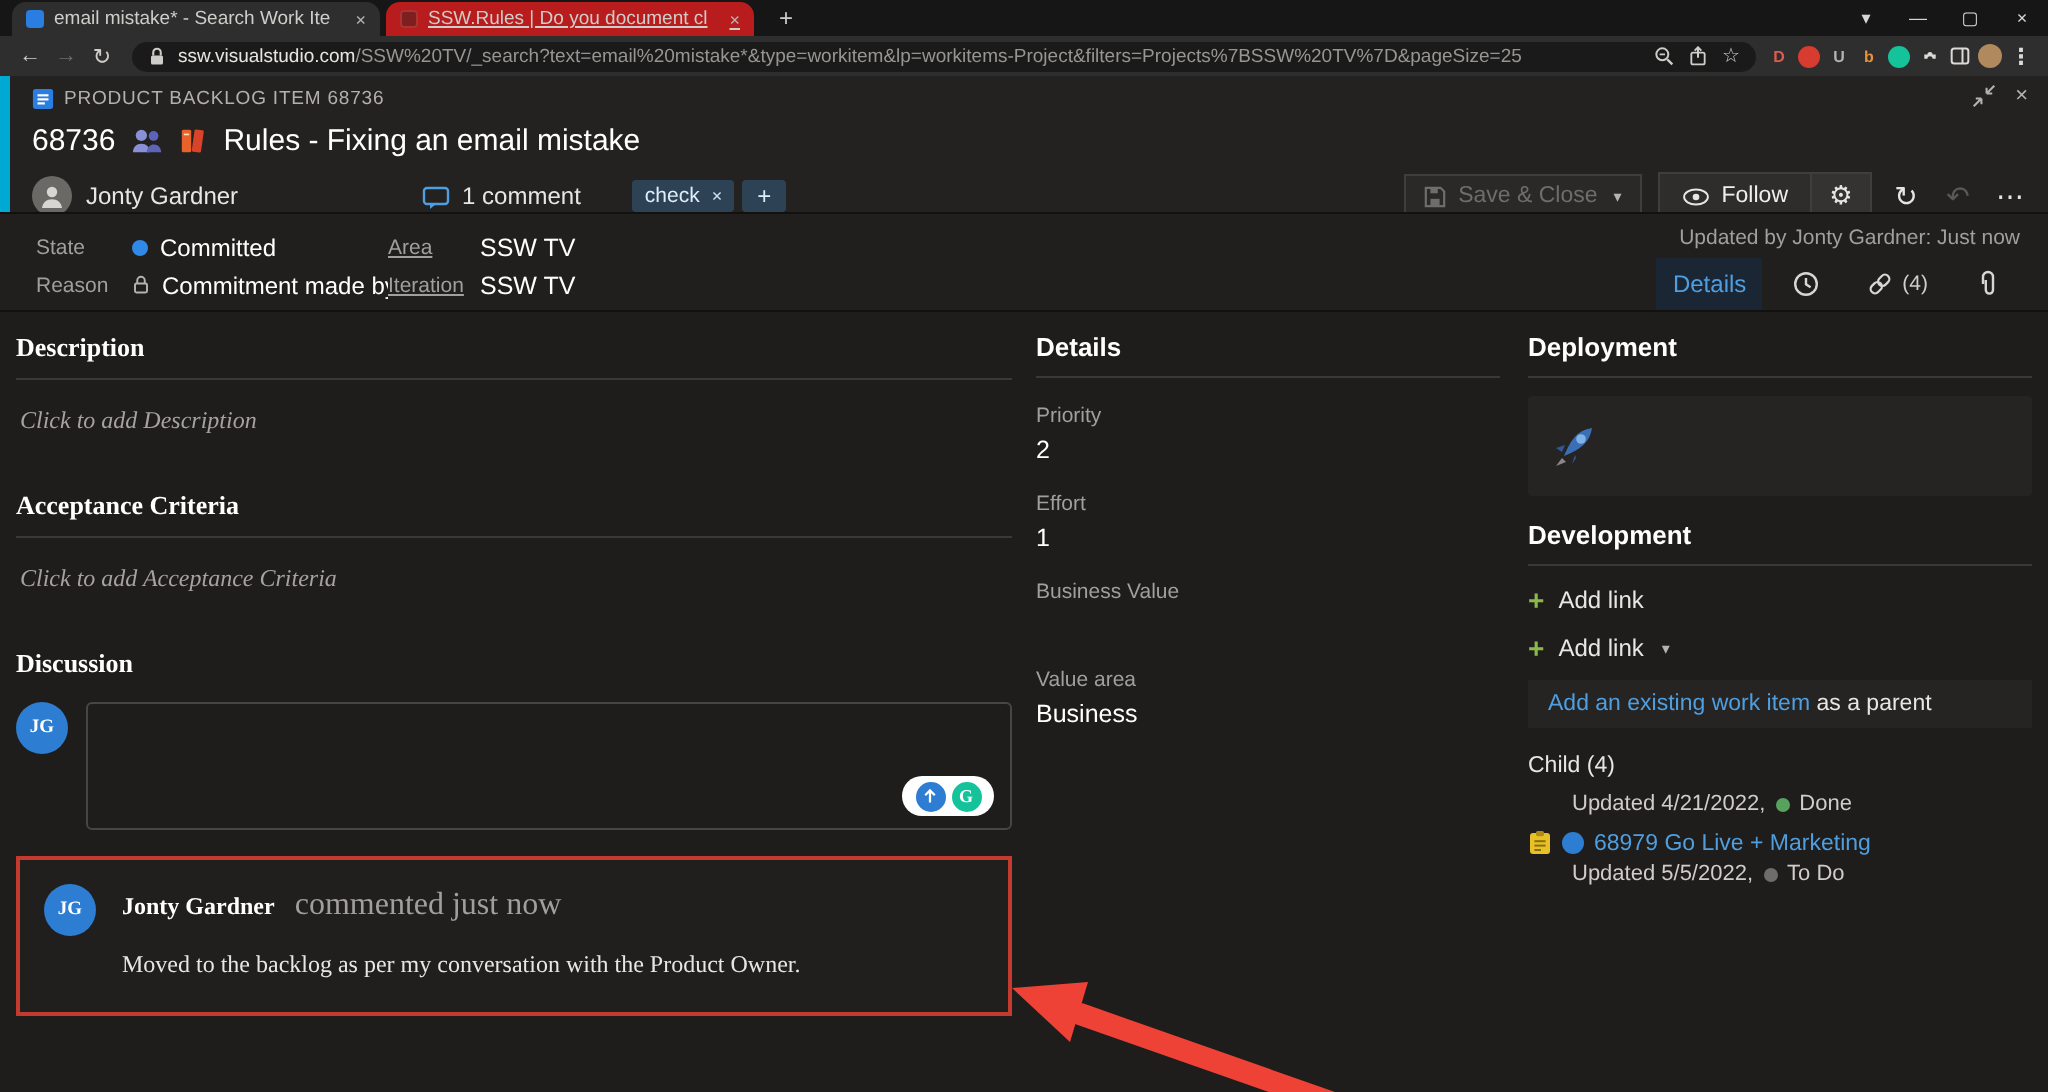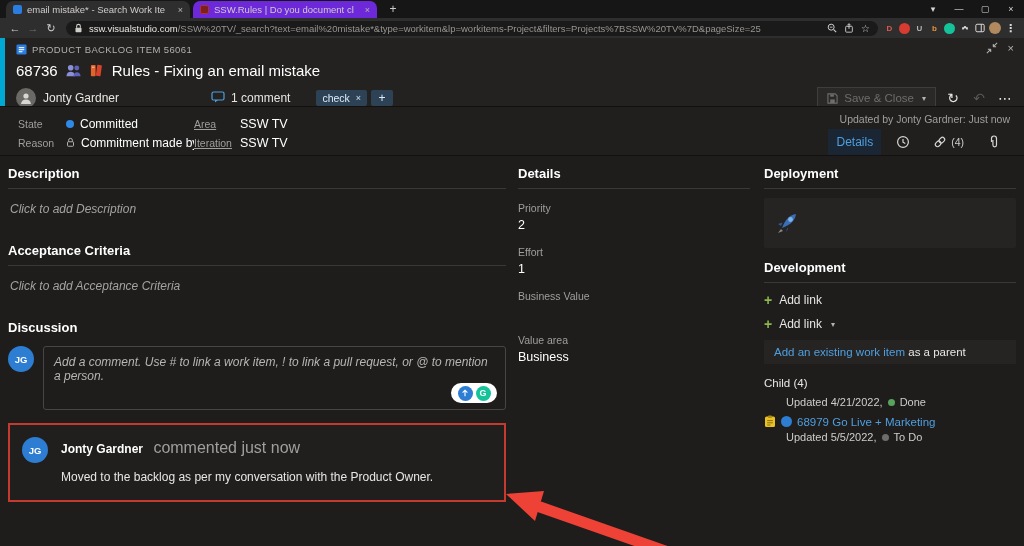--- a/index.html
+++ b/index.html
@@ -9,21 +9,21 @@
   html,body{margin:0;padding:0;}
   body{width:1024px;height:546px;overflow:hidden;background:#1e1d1c;
        font-family:"Liberation Sans","DejaVu Sans",sans-serif;color:#e8e6e3;}
   .screen{position:relative;width:1024px;height:546px;}
 
   
   .tabbar{height:18px;background:#171616;display:flex;align-items:flex-end;padding-left:6px;}
   .tab{display:flex;align-items:center;height:17px;width:184px;padding:0 7px;border-radius:7px 7px 0 0;
        font-size:9.5px;color:#cfcdca;white-space:nowrap;overflow:hidden;}
   .tab.active{background:#2f2e2e;}
-  .tab.inactive{background:#6d28d9;margin-left:3px;}
+  .tab.inactive{background:#b91c1c;margin-left:3px;text-decoration:underline;}
   .tab .tab-title{flex:1;overflow:hidden;text-overflow:ellipsis;margin:0 5px;}
   .favicon{width:9px;height:9px;border-radius:2px;flex:none;}
   .fav-azure{background:#2a7de1;}
   .fav-ssw{background:#7d1f1f;border:1px solid #a33;}
   .tab-close{font-size:9px;color:#b5b3b0;flex:none;}
   .newtab{width:16px;height:16px;margin-left:8px;color:#cfcdca;font-size:12px;line-height:15px;text-align:center;}
   .win-controls{margin-left:auto;display:flex;align-items:center;height:18px;}
   .win-controls span{width:26px;text-align:center;font-size:9px;color:#d8d6d3;}
   .urlbar{height:20px;background:#2f2e2e;display:flex;align-items:center;padding:0 6px;}
   .nav-ic{width:18px;text-align:center;font-size:11px;color:#cfcdca;flex:none;}
@@ -43,21 +43,21 @@
   .workitem{position:relative;width:1024px;height:508px;background:#1e1d1c;}
   .wi-header{position:relative;height:68px;background:#232220;padding:5px 10px 0 16px;}
   .teal-bar{position:absolute;left:0;top:0;width:5px;height:68px;background:var(--teal);}
   .type-row{display:flex;align-items:center;gap:5px;height:13px;}
   .type-label{font-size:9.5px;letter-spacing:.4px;color:#b3b0ad;}
   .title-row{display:flex;align-items:center;gap:7px;margin-top:3px;height:22px;font-size:15px;color:#fff;}
   .assign-row{display:flex;align-items:center;margin-top:5px;height:24px;}
   .avatar-sm{width:20px;height:20px;border-radius:50%;background:#6b6966;display:flex;align-items:center;
              justify-content:center;flex:none;overflow:hidden;}
   .assignee-name{font-size:12px;color:#e8e6e3;margin-left:7px;}
-  .comment-count{display:flex;align-items:flex-start;gap:6px;margin-left:92px;font-size:12px;color:#e8e6e3;}
+  .comment-count{display:flex;align-items:flex-end;gap:6px;margin-left:92px;font-size:12px;color:#e8e6e3;}
   .tag-group{display:flex;align-items:center;gap:4px;margin-left:26px;}
   .tag-pill{display:flex;align-items:center;gap:6px;background:var(--tag-bg);border-radius:2px;
             height:16px;padding:0 6px;font-size:10.5px;color:#dcedfb;}
   .tag-x{font-size:9px;color:#cfe2f5;}
   .tag-add{background:var(--tag-bg);border-radius:2px;height:16px;width:22px;display:flex;align-items:center;
            justify-content:center;color:#dcedfb;font-size:12px;}
   .toolbar{margin-left:auto;display:flex;align-items:center;gap:8px;}
   .btn{display:flex;align-items:center;gap:6px;height:22px;padding:0 9px;font-size:11.5px;border:1px solid #3f3e3d;}
   .btn.disabled{color:#6f6d6b;background:#2a2928;}
   .btn-group{display:flex;align-items:stretch;height:24px;border:1px solid #3f3e3d;background:#2e2d2c;}
@@ -78,21 +78,21 @@
   .state-dot{width:8px;height:8px;border-radius:50%;background:var(--committed);flex:none;}
   .updated-note{position:absolute;right:14px;top:6px;font-size:10.5px;color:#a19f9d;}
   .form-tabs{position:absolute;right:8px;bottom:0;display:flex;align-items:flex-end;}
   .ftab{height:26px;min-width:44px;display:flex;align-items:center;justify-content:center;gap:4px;
         font-size:12px;color:#d8d6d3;padding:0 8px;}
   .ftab.active{background:#1a2634;color:var(--link);}
   .ftab .cnt{font-size:10.5px;color:#cfcdca;}
 
   .wi-content{position:relative;height:389px;background:#1e1d1c;}
   .col{position:absolute;top:4px;}
-  .col-left{left:8px;width:498px;}
+  .col-left{left:8px;width:498px;font-family:Liberation Serif, serif;}
   .col-mid{left:518px;width:232px;}
   .col-right{left:764px;width:252px;}
   h3.section{font-size:13px;font-weight:bold;color:#fff;margin:6px 0 0;padding-bottom:7px;
              border-bottom:1px solid #3a3938;}
   h3.section.no-line{border-bottom:none;padding-bottom:0;}
   .placeholder{font-style:italic;color:#a5a29f;font-size:12px;margin:13px 0 27px 2px;}
   .field-label{font-size:10.5px;color:#a19f9d;margin-top:13px;}
   .field-value{font-size:12.5px;color:#fff;margin-top:4px;min-height:15px;}
 
   .editor-row{display:flex;margin-top:11px;}
@@ -210,21 +210,21 @@
 
     <div class="wi-header">
       <div class="teal-bar"></div>
       <div class="type-row">
         <svg class="ic" width="11" height="11" viewBox="0 0 12 12">
           <rect x="0.5" y="0.5" width="11" height="11" rx="1.5" fill="#2a7de1"></rect>
           <line x1="3" y1="4" x2="9" y2="4" stroke="#fff" stroke-width="1.2"></line>
           <line x1="3" y1="6.2" x2="9" y2="6.2" stroke="#fff" stroke-width="1.2"></line>
           <line x1="3" y1="8.4" x2="7" y2="8.4" stroke="#fff" stroke-width="1.2"></line>
         </svg>
-        <span class="type-label">PRODUCT BACKLOG ITEM 56061</span>
+        <span class="type-label">PRODUCT BACKLOG ITEM 68736</span>
       </div>
       <div class="title-row">
         <span>68736</span>
         <svg class="ic" width="17" height="15" viewBox="0 0 18 16">
           <circle cx="6" cy="5" r="3" fill="#8a90d8"></circle>
             <path d="M1.5 14c0-3 2-4.6 4.5-4.6S10.5 11 10.5 14z" fill="#8a90d8"></path>
           <circle cx="12.5" cy="5.3" r="2.6" fill="#5d63b8"></circle>
             <path d="M8.8 14c.3-2.8 1.9-4.2 3.9-4.2 2.2 0 3.7 1.5 3.9 4.2z" fill="#5d63b8"></path>
         </svg>
         <svg class="ic" width="16" height="15" viewBox="0 0 16 16">
@@ -259,20 +259,30 @@
         <span class="toolbar">
           <span class="btn disabled">
             <svg class="ic" width="11" height="11" viewBox="0 0 12 12">
               <path d="M1 1h8l2 2v8H1z" fill="none" stroke="#6f6d6b" stroke-width="1.2"></path>
                 <rect x="3.5" y="7" width="5" height="4" fill="#6f6d6b"></rect>
                 <rect x="3.5" y="1.5" width="4" height="2.5" fill="#6f6d6b"></rect>
             </svg>
             <span>Save &amp; Close</span>
             <span class="chev">▾</span>
           </span>
+          <span class="btn-group">
+            <span class="btn-follow">
+              <svg class="ic" width="14" height="9" viewBox="0 0 16 10">
+                <ellipse cx="8" cy="5" rx="6.8" ry="4.3" fill="none" stroke="#e8e6e3" stroke-width="1.1"></ellipse>
+                  <circle cx="8" cy="5" r="1.9" fill="#e8e6e3"></circle>
+              </svg>
+              <span>Follow</span>
+            </span>
+            <span class="btn-gear">⚙</span>
+          </span>
           <span class="tool-ic">↻</span>
           <span class="tool-ic dim">↶</span>
           <span class="tool-ic">⋯</span>
         </span>
       </div>
       <div class="dlg-controls">
         <svg width="12" height="12" viewBox="0 0 14 14">
           <path d="M13 1 8.5 5.5M8.5 5.5V2.2M8.5 5.5h3.3" stroke="#b5b3b0" stroke-width="1.2" fill="none"></path>
           <path d="M1 13l4.5-4.5M5.5 8.5v3.3M5.5 8.5H2.2" stroke="#b5b3b0" stroke-width="1.2" fill="none"></path>
         </svg>
@@ -334,21 +344,20 @@
 
       <div class="col col-left">
         <h3 class="section">Description</h3>
         <div class="placeholder">Click to add Description</div>
         <h3 class="section">Acceptance Criteria</h3>
         <div class="placeholder">Click to add Acceptance Criteria</div>
         <h3 class="section no-line">Discussion</h3>
         <div class="editor-row">
           <span class="avatar-jg">JG</span>
           <div class="editor-box">
-            <div class="editor-ph">Add a comment. Use # to link a work item, ! to link a pull request, or @ to mention a person.</div>
             <div class="ext-pill">
               <span class="gpill up">
                 <svg width="8" height="8" viewBox="0 0 10 10">
                     <path d="M5 9V2M2 4.5 5 1.5l3 3" fill="none" stroke="#fff" stroke-width="1.4"></path>
                   </svg>
               </span>
               <span class="gpill g">G</span>
             </div>
           </div>
         </div>

